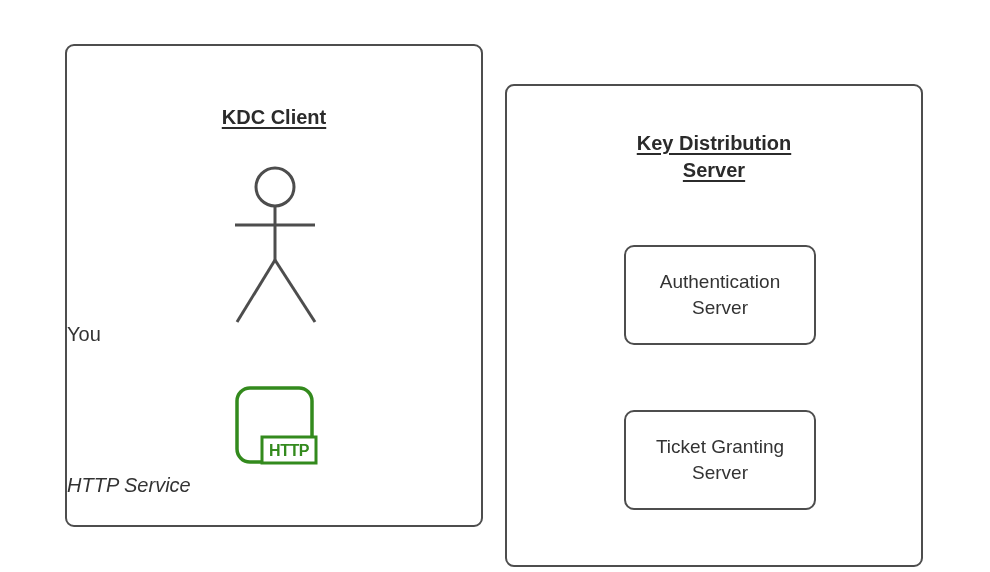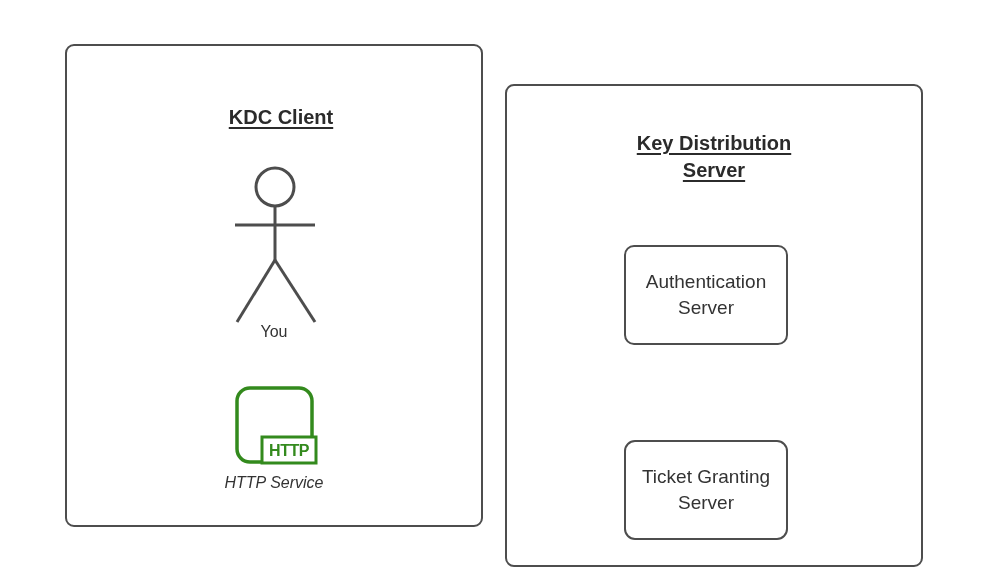--- a/index.html
+++ b/index.html
@@ -36,60 +36,60 @@
     margin: 0;
     text-align: center;
     font-size: 20px;
     line-height: 27px;
     font-weight: bold;
     color: #2b2b2b;
     text-decoration: underline;
     text-decoration-thickness: 2px;
     text-underline-offset: 3px;
   }
-  .panel.left  .panel-title { top: 58px; padding-left: 7px; }
+  .panel.left  .panel-title { top: 58px; }
   .panel.right .panel-title { top: 44px; }
 
   .diagram-label {
     position: absolute;
     left: 0;
     width: 100%;
-    text-align: center;
-    font-size: 16px;
+    text-align: left;
+    font-size: 20px;
     color: #333333;
   }
   .actor-svg {
     position: absolute;
     left: 158px;
     top: 119px;
   }
   .actor-label { top: 277px; }
 
   .http-svg {
     position: absolute;
     left: 166px;
     top: 339px;
   }
   .http-service-label { top: 428px; font-style: italic; }
 
   .server-box {
     position: absolute;
     left: 117px;
-    width: 164px;
+    width: 192px;
     height: 100px;
     border: 2px solid #4d4d4d;
     border-radius: 10px;
     background: #ffffff;
     box-sizing: border-box;
     display: flex;
     align-items: center;
     justify-content: center;
   }
   .server-box.auth { top: 159px; }
-  .server-box.tgs  { top: 354px; border-radius: 11px; }
+  .server-box.tgs  { top: 324px; }
   .server-label {
     text-align: center;
     font-size: 19px;
     line-height: 26px;
     color: #333333;
   }
   .http-badge-text {
     font-family: "Liberation Sans", sans-serif;
     font-size: 16px;
     font-weight: 600;

